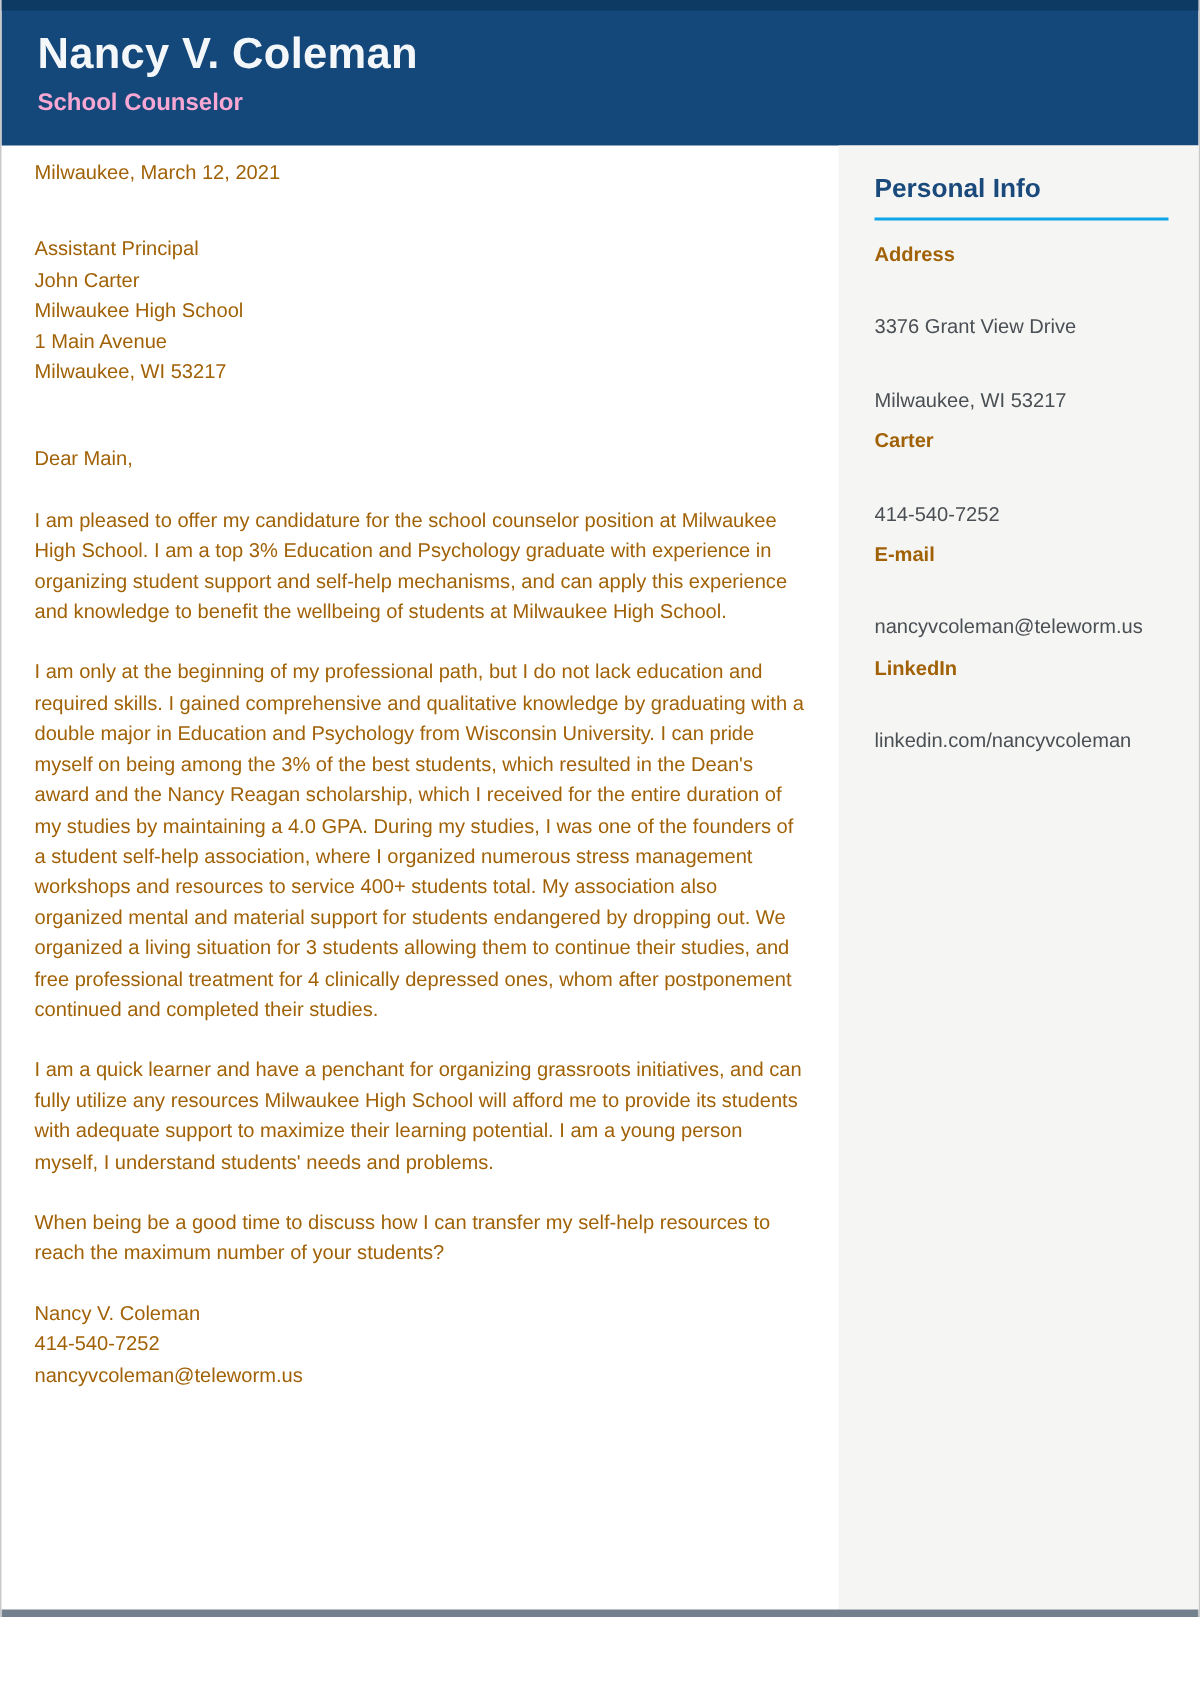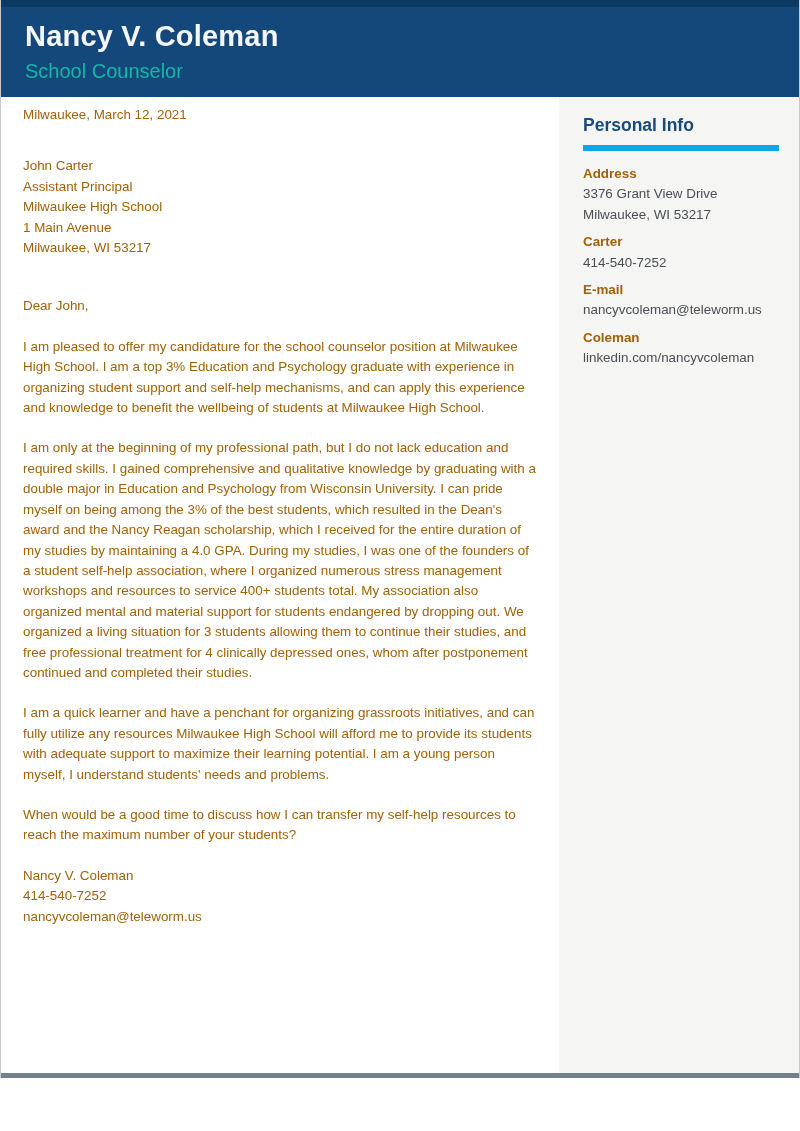--- a/index.html
+++ b/index.html
@@ -34,23 +34,23 @@
     padding-top: 21px;
     font-size: 29px;
     font-weight: bold;
     letter-spacing: 0.2px;
     color: #f4f7fa;
     line-height: 1.1;
   }
   .header .job-title {
     margin: 0;
     padding-top: 6px;
-    font-size: 20px;
-    font-weight: normal;
-    color: #14b8a6;
+    font-size: 16px;
+    font-weight: bold;
+    color: #f9a8d4;
     line-height: 1.2;
   }
   
   .letter {
     position: absolute;
     left: 0; top: 97px;
     width: 558px;
     box-sizing: border-box;
     padding: 8px 20px 0 22px;
     font-size: 13.4px;
@@ -73,33 +73,34 @@
     box-sizing: border-box;
     padding: 18px 22px 0 24px;
     color: #45494e;
   }
   .sidebar .heading {
     margin: 0 0 13px 0;
     font-size: 17.5px;
     font-weight: bold;
     color: #1a4a7b;
     padding-bottom: 9px;
-    border-bottom: 6px solid #0ea5e9;
+    border-bottom: 2px solid #0ea5e9;
   }
   .sidebar .info-item { margin-bottom: 7px; }
   .sidebar .info-label {
     font-size: 13.4px;
     font-weight: bold;
     color: #a16207;
     line-height: 20.4px;
   }
   .sidebar .info-line {
     font-size: 13.4px;
     line-height: 20.4px;
     color: #4a4f54;
+    margin-top: 28px;
   }
   
   .footer-strip {
     position: absolute;
     left: 0; right: 0; bottom: 0;
     height: 5px;
     background: #73808d;
   }
 </style>
 </head>
@@ -110,33 +111,33 @@
   <div class="header">
     <div class="top-band"></div>
     <h1 class="name">Nancy V. Coleman</h1>
     <div class="job-title">School Counselor</div>
   </div>
 
   <div class="letter">
     <p class="date">Milwaukee, March 12, 2021</p>
 
     <div class="recipient">
+      <div>Assistant Principal</div>
       <div>John Carter</div>
-      <div>Assistant Principal</div>
       <div>Milwaukee High School</div>
       <div>1 Main Avenue</div>
       <div>Milwaukee, WI 53217</div>
     </div>
 
-    <p class="salutation">Dear John,</p>
+    <p class="salutation">Dear Main,</p>
 
     <p>I am pleased to offer my candidature for the school counselor position at Milwaukee High School. I am a top 3% Education and Psychology graduate with experience in organizing student support and self-help mechanisms, and can apply this experience and knowledge to benefit the wellbeing of students at Milwaukee High School.</p>
     <p>I am only at the beginning of my professional path, but I do not lack education and required skills. I gained comprehensive and qualitative knowledge by graduating with a double major in Education and Psychology from Wisconsin University. I can pride myself on being among the 3% of the best students, which resulted in the Dean's award and the Nancy Reagan scholarship, which I received for the entire duration of my studies by maintaining a 4.0 GPA. During my studies, I was one of the founders of a student self-help association, where I organized numerous stress management workshops and resources to service 400+ students total. My association also organized mental and material support for students endangered by dropping out. We organized a living situation for 3 students allowing them to continue their studies, and free professional treatment for 4 clinically depressed ones, whom after postponement continued and completed their studies.</p>
     <p>I am a quick learner and have a penchant for organizing grassroots initiatives, and can fully utilize any resources Milwaukee High School will afford me to provide its students with adequate support to maximize their learning potential. I am a young person myself, I understand students' needs and problems.</p>
-    <p>When would be a good time to discuss how I can transfer my self-help resources to reach the maximum number of your students?</p>
+    <p>When being be a good time to discuss how I can transfer my self-help resources to reach the maximum number of your students?</p>
 
 
     <div class="signature">
       <div>Nancy V. Coleman</div>
       <div>414-540-7252</div>
       <div>nancyvcoleman@teleworm.us</div>
     </div>
   </div>
 
   <div class="sidebar">
@@ -152,20 +153,20 @@
       <div class="info-label">Carter</div>
       <div class="info-line">414-540-7252</div>
     </div>
 
     <div class="info-item">
       <div class="info-label">E-mail</div>
       <div class="info-line">nancyvcoleman@teleworm.us</div>
     </div>
 
     <div class="info-item">
-      <div class="info-label">Coleman</div>
+      <div class="info-label">LinkedIn</div>
       <div class="info-line">linkedin.com/nancyvcoleman</div>
     </div>
   </div>
 
   <div class="footer-strip"></div>
 
 </div>
 
 </body></html>

